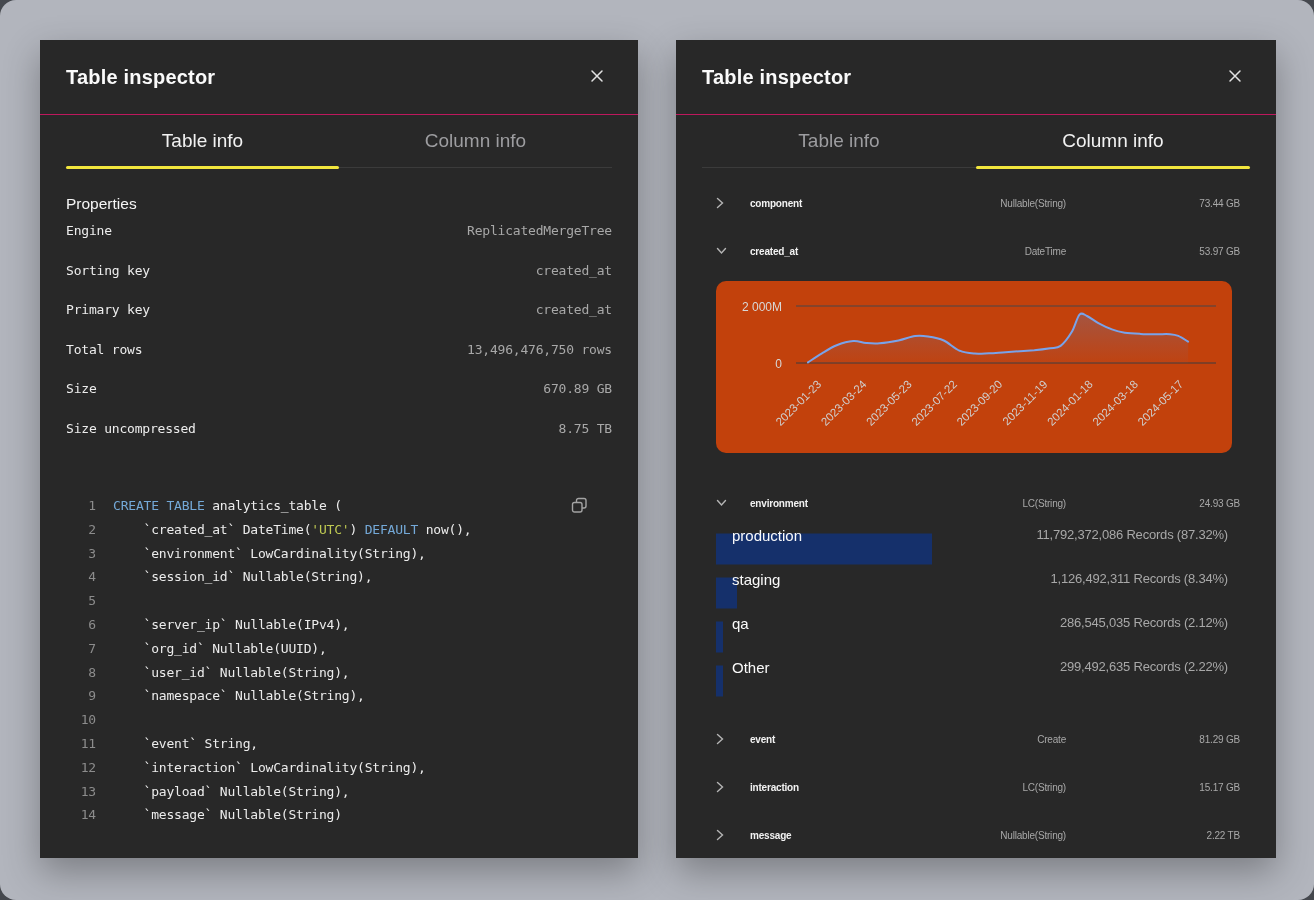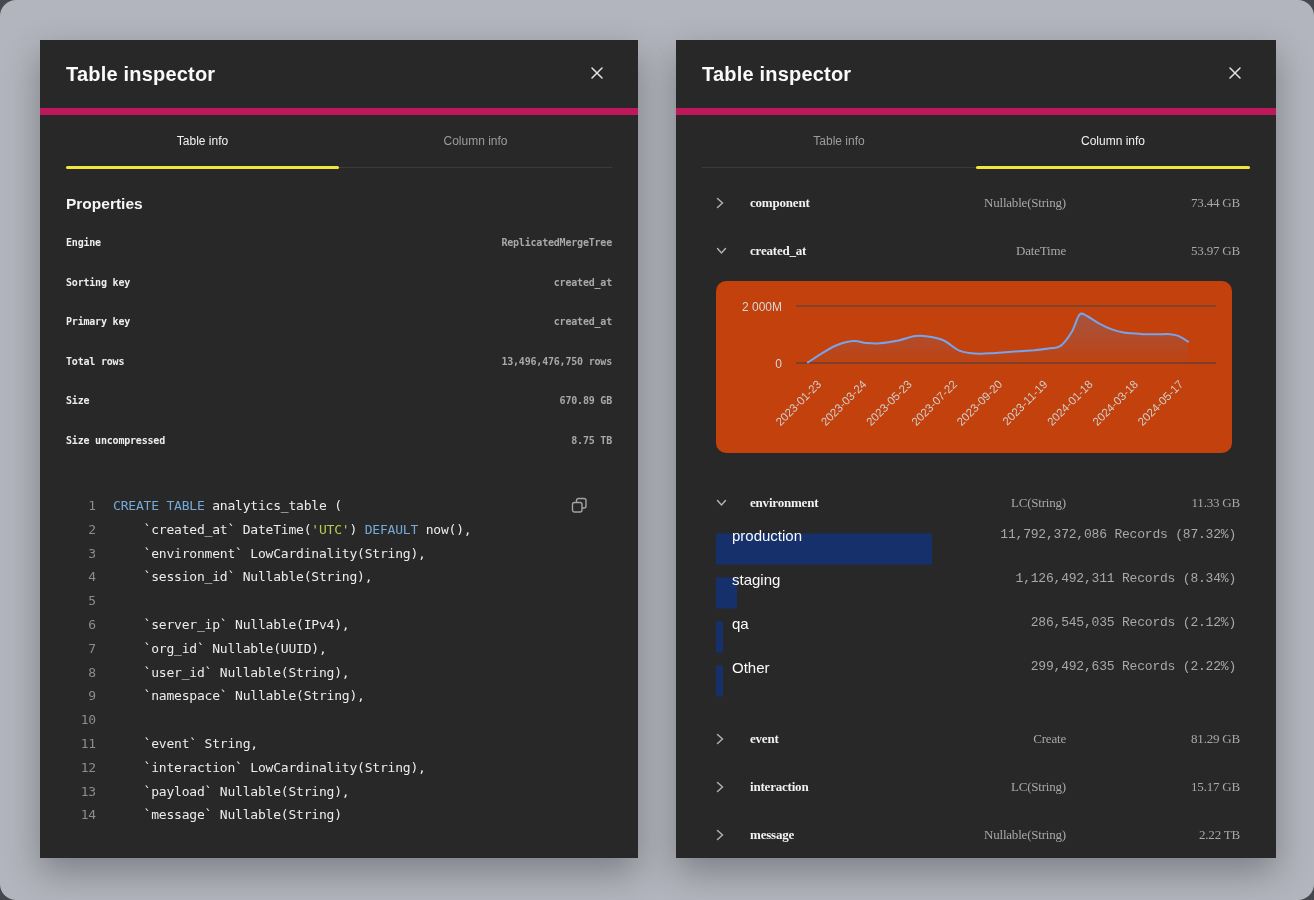--- a/index.html
+++ b/index.html
@@ -6,65 +6,65 @@
   html,body { width:1314px; height:900px; }
   body { background:#45484e; font-family:"Liberation Sans", sans-serif; }
   .page { position:relative; width:1314px; height:900px; background:#b2b5bd; border-radius:16px; overflow:hidden; }
 
   .modal { position:absolute; top:40px; height:818px; background:#282828; color:#ededed;
            box-shadow:0 14px 34px rgba(0,0,0,.30); overflow:hidden; }
   .modal.left  { left:40px;  width:598px; }
   .modal.right { left:676px; width:600px; }
 
   .modal-header { height:75px; display:flex; align-items:center; justify-content:space-between;
-                  padding:0 30px 0 26px; border-bottom:7px solid #be185d; }
+                  padding:0 30px 0 26px; border-bottom:1px solid #be185d; }
   .modal-title { font-size:20px; font-weight:700; letter-spacing:.2px; color:#fafafa; }
   .close-btn { background:none; border:none; cursor:pointer; padding:4px; display:flex; }
 
   .tabs { display:flex; margin:0 26px; height:53px; border-bottom:1px solid #3b3b3b; }
-  .tab { flex:1; display:flex; align-items:center; justify-content:center; font-size:12px;
+  .tab { flex:1; display:flex; align-items:center; justify-content:center; font-size:19px;
          color:#9d9da0; position:relative; cursor:pointer; }
   .tab.active { color:#f2f2f2; }
   .tab.active::after { content:""; position:absolute; left:0; right:0; bottom:-2px; height:3px;
                        background:#f2e63d; border-radius:2px; }
 
   .content { padding:0 26px; }
-  .section-heading { font-size:15.5px; font-weight:700; color:#f5f5f5; margin-top:27px; height:20px; }
+  .section-heading { font-size:15.5px; font-weight:400; color:#f5f5f5; margin-top:27px; height:20px; }
 
   .props { margin-top:8px; }
-  .prop-row { display:flex; justify-content:space-between; align-items:center; height:39.5px;
-              font-family:"DejaVu Sans Mono", monospace; font-size:10px; letter-spacing:-0.2px;font-weight:bold; }
+  .prop-row { display:flex; justify-content:space-between; align-items:flex-start; height:39.5px;
+              font-family:"DejaVu Sans Mono", monospace; font-size:13px; letter-spacing:-0.2px; }
   .prop-label { color:#ededed; }
   .prop-value { color:#a8a8a8; }
 
   .code { margin-top:34px; position:relative; }
   .code-line { display:flex; line-height:23.8px; font-family:"DejaVu Sans Mono", monospace;
                font-size:13px; letter-spacing:-0.2px; white-space:pre; }
   .line-num { width:30px; text-align:right; color:#8c8c8c; margin-right:17px; flex:none; }
   .code-text { color:#ececec; }
   .kw  { color:#74a9d8; }
   .str { color:#bec952; }
   .copy-btn { position:absolute; right:22px; top:1px; background:none; border:none; cursor:pointer; padding:2px; }
 
   .content-r { padding:0 36px 0 40px; }
   .cols { margin-top:11px; }
   .col-row { display:grid; grid-template-columns:34px 1fr auto 96px; align-items:center; height:48px;
-             cursor:pointer; font-family:Liberation Serif, serif; font-size:13px; letter-spacing:-0.2px; }
+             cursor:pointer; font-family:Liberation Sans, sans-serif; font-size:10px; letter-spacing:-0.2px; }
   .col-chevron { display:flex; align-items:center; }
   .col-name { font-weight:700; color:#f2f2f2; }
   .col-type { color:#a8a8a8; text-align:right; padding-right:78px; }
   .col-size { color:#a8a8a8; text-align:right; }
 
   .chart-panel { background:#c2410c; border-radius:10px; height:172px; width:516px; margin:6px 0 26px; }
 
   .env-values { margin-bottom:12px; }
   .env-row { position:relative; height:44px; display:flex; align-items:flex-start; }
   .env-bar { position:absolute; left:0; top:50%; transform:translateY(-50%); height:31px; background:#15306b; }
   .env-label { position:relative; margin-left:16px; font-size:15px; color:#fafafa; }
-  .env-records { position:absolute; right:4px; font-family:Liberation Mono, monospace;
+  .env-records { position:absolute; right:12px; font-family:Liberation Sans, sans-serif;
                  font-size:13px; letter-spacing:-0.2px; color:#a8a8a8; }
 
   svg text { font-family:"Liberation Sans", sans-serif; }
 </style>
 </head>
 <body>
 
 <div class="page">
 
   <section class="modal left">
@@ -205,21 +205,21 @@
               <text transform="translate(468.0,104) rotate(-45)" text-anchor="end" font-size="11.5" fill="#cfcfcf">2024-05-17</text>
             </svg></div>
           <div class="col-row">
             <span class="col-chevron">
               <svg width="11" height="8" viewBox="0 0 11 8" fill="none">
                 <path d="M1.5 1.5 L5.5 6 L9.5 1.5" stroke="#b5b5b5" stroke-width="1.4" stroke-linecap="round"></path>
               </svg>
             </span>
             <span class="col-name">environment</span>
             <span class="col-type">LC(String)</span>
-            <span class="col-size">11.33 GB</span>
+            <span class="col-size">24.93 GB</span>
           </div>
           <div class="env-values">
             <div class="env-row">
               <div class="env-bar" style="width: 216px;"></div>
               <span class="env-label">production</span>
               <span class="env-records">11,792,372,086 Records (87.32%)</span>
             </div>
             <div class="env-row">
               <div class="env-bar" style="width: 20.6303px;"></div>
               <span class="env-label">staging</span>

